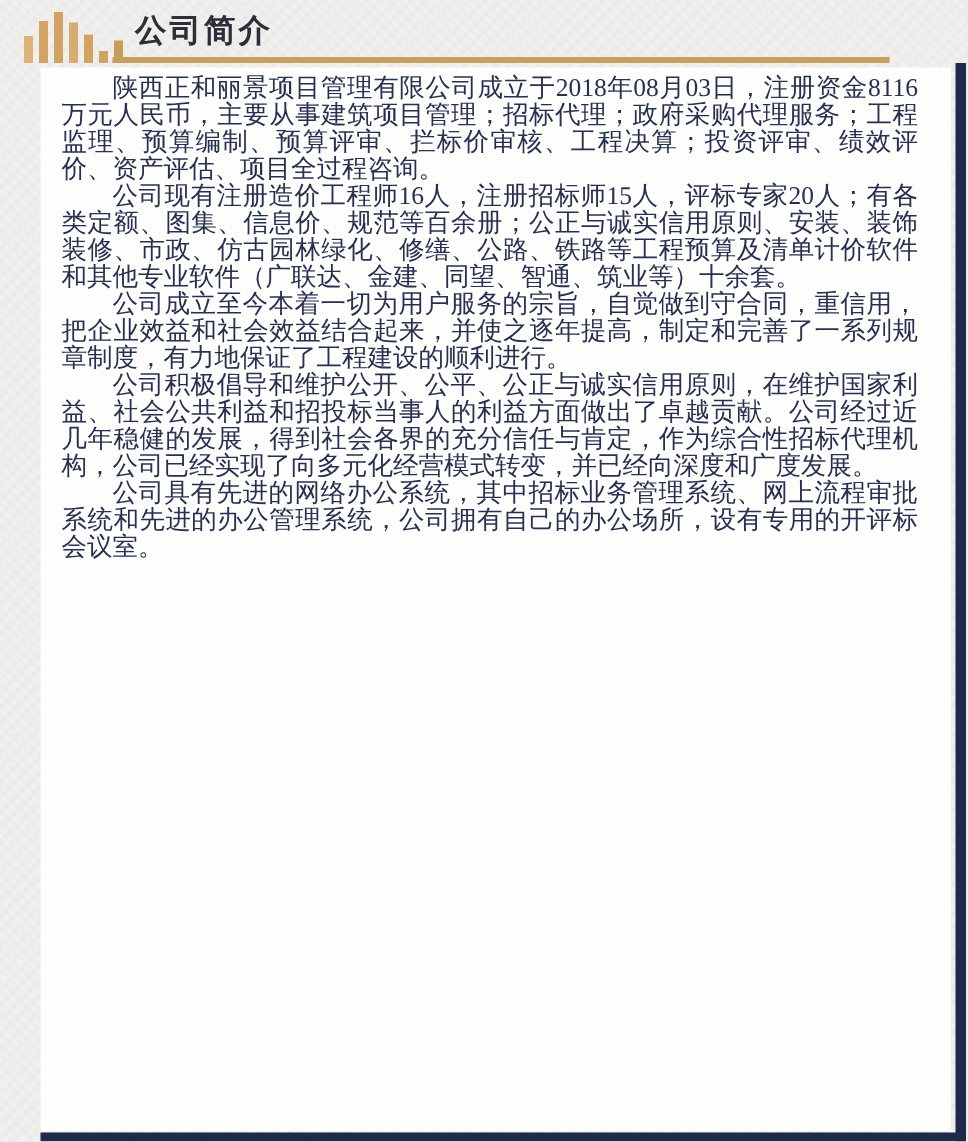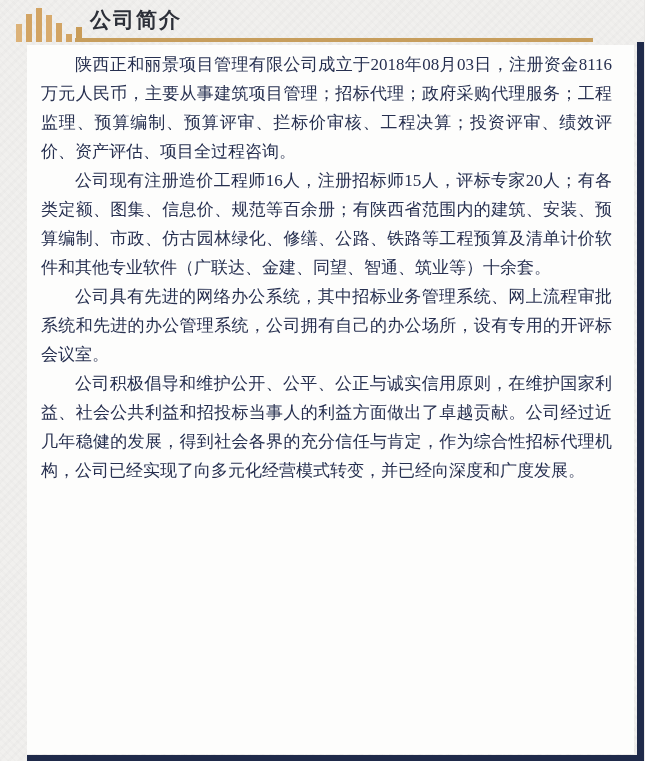--- a/index.html
+++ b/index.html
@@ -62,21 +62,21 @@
     background:#fdfdfc;
     box-sizing:border-box;
     padding:5px 22px 0 14px;
     overflow:hidden;
   }
   .content-box p{
     margin:0;
     text-indent:2em;
     text-align:justify;
     font-size:17px;
-    line-height:29px;
+    line-height:18px;
     color:#273050;
     word-break:break-all;
   }
 </style>
 </head>
 <body>
 
 <div class="page">
 
   <div class="bars-icon">
@@ -91,19 +91,20 @@
 
   <h1 class="page-title">公司简介</h1>
   <div class="gold-line"></div>
 
   <section class="content-frame">
     <div class="accent-right"></div>
     <div class="accent-bottom"></div>
 
     <div class="content-box">
       <p>陕西正和丽景项目管理有限公司成立于2018年08月03日，注册资金8116万元人民币，主要从事建筑项目管理；招标代理；政府采购代理服务；工程监理、预算编制、预算评审、拦标价审核、工程决算；投资评审、绩效评价、资产评估、项目全过程咨询。</p>
-      <p>公司现有注册造价工程师16人，注册招标师15人，评标专家20人；有各类定额、图集、信息价、规范等百余册；有陕西省范围内的建筑、安装、预算编制、市政、仿古园林绿化、修缮、公路、铁路等工程预算及清单计价软件和其他专业软件（广联达、金建、同望、智通、筑业等）十余套。</p>
+      <p>公司现有注册造价工程师16人，注册招标师15人，评标专家20人；有各类定额、图集、信息价、规范等百余册；公正与诚实信用原则、安装、装饰装修、市政、仿古园林绿化、修缮、公路、铁路等工程预算及清单计价软件和其他专业软件（广联达、金建、同望、智通、筑业等）十余套。</p>
+      <p>公司成立至今本着一切为用户服务的宗旨，自觉做到守合同，重信用，把企业效益和社会效益结合起来，并使之逐年提高，制定和完善了一系列规章制度，有力地保证了工程建设的顺利进行。</p>
+      <p>公司积极倡导和维护公开、公平、公正与诚实信用原则，在维护国家利益、社会公共利益和招投标当事人的利益方面做出了卓越贡献。公司经过近几年稳健的发展，得到社会各界的充分信任与肯定，作为综合性招标代理机构，公司已经实现了向多元化经营模式转变，并已经向深度和广度发展。</p>
       <p>公司具有先进的网络办公系统，其中招标业务管理系统、网上流程审批系统和先进的办公管理系统，公司拥有自己的办公场所，设有专用的开评标会议室。</p>
-      <p>公司积极倡导和维护公开、公平、公正与诚实信用原则，在维护国家利益、社会公共利益和招投标当事人的利益方面做出了卓越贡献。公司经过近几年稳健的发展，得到社会各界的充分信任与肯定，作为综合性招标代理机构，公司已经实现了向多元化经营模式转变，并已经向深度和广度发展。</p>
     </div>
   </section>
 
 </div>
 
 </body></html>

